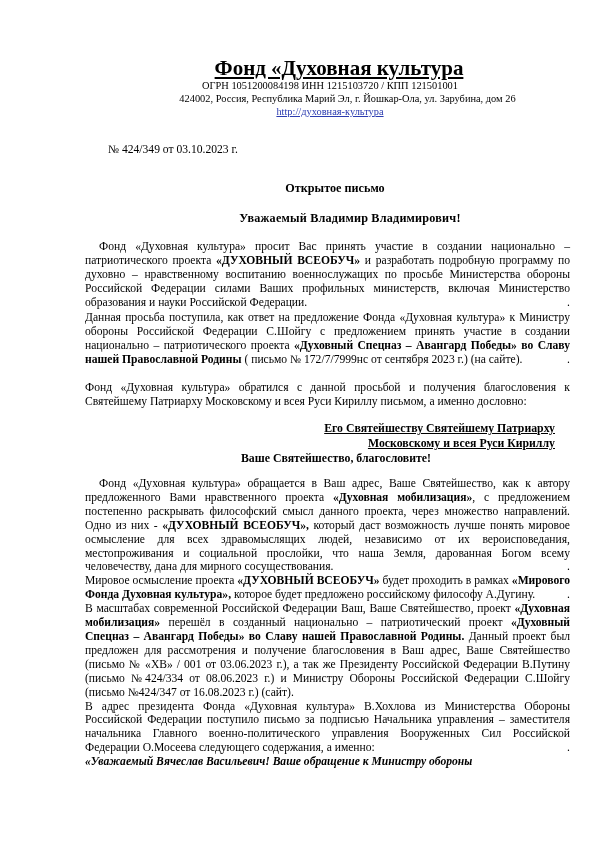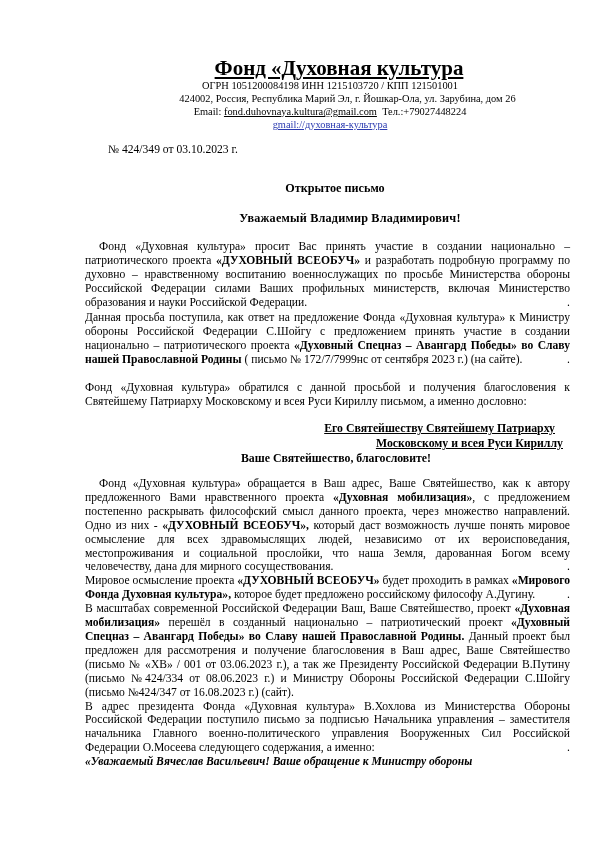--- a/index.html
+++ b/index.html
@@ -31,39 +31,36 @@
     .body-text p { margin: 0; }
     .indent { text-indent: 14px; }
     .b { font-weight: bold; }
     .bi { font-weight: bold; font-style: italic; }
     .block1 { top: 240px; }
     .block2 { top: 311px; }
     .block3 { top: 381px; }
     .salutation { position: absolute; left: 0; width: 555px; text-align: right;
       font-size: 11.8px; font-weight: bold; line-height: 15px; text-decoration: underline; }
     .sal1 { top: 421px; }
-    .sal2 { top: 436px; right: 4px; padding-left: 8px; }
+    .sal2 { top: 436px; right: 4px; }
     .sal3 { position: absolute; top: 451px; left: 241px; font-size: 11.8px; font-weight: bold; }
     .block4 { top: 477px; }
     .trail-dot { float: right; }
   </style>
 </head>
 <body>
 
 <div class="page">
 
   <div class="header">
     <div class="org-title">Фонд «Духовная культура</div>
     <div class="hdr-line">ОГРН 1051200084198 ИНН 1215103720 / КПП 121501001</div>
     <div class="hdr-line addr">424002, Россия, Республика Марий Эл, г. Йошкар-Ола, ул. Зарубина, дом 26</div>
     <div class="hdr-line">
-      <span>Email: </span><a>fond.duhovnaya.kultura@gmail.com</a>&nbsp; <span>Тел.:+79027448224</span>
-    </div>
-    <div class="hdr-line">
-      <a class="site-link">gmail://духовная-культура</a>
+      <a class="site-link">http://духовная-культура</a>
     </div>
   </div>
 
   <div class="ref-row">№ 424/349 от 03.10.2023 г.</div>
 
   <div class="doc-title">Открытое письмо</div>
   <div class="greeting">Уважаемый Владимир Владимирович!</div>
 
   <div class="body-text block1">
     <p class="indent">

